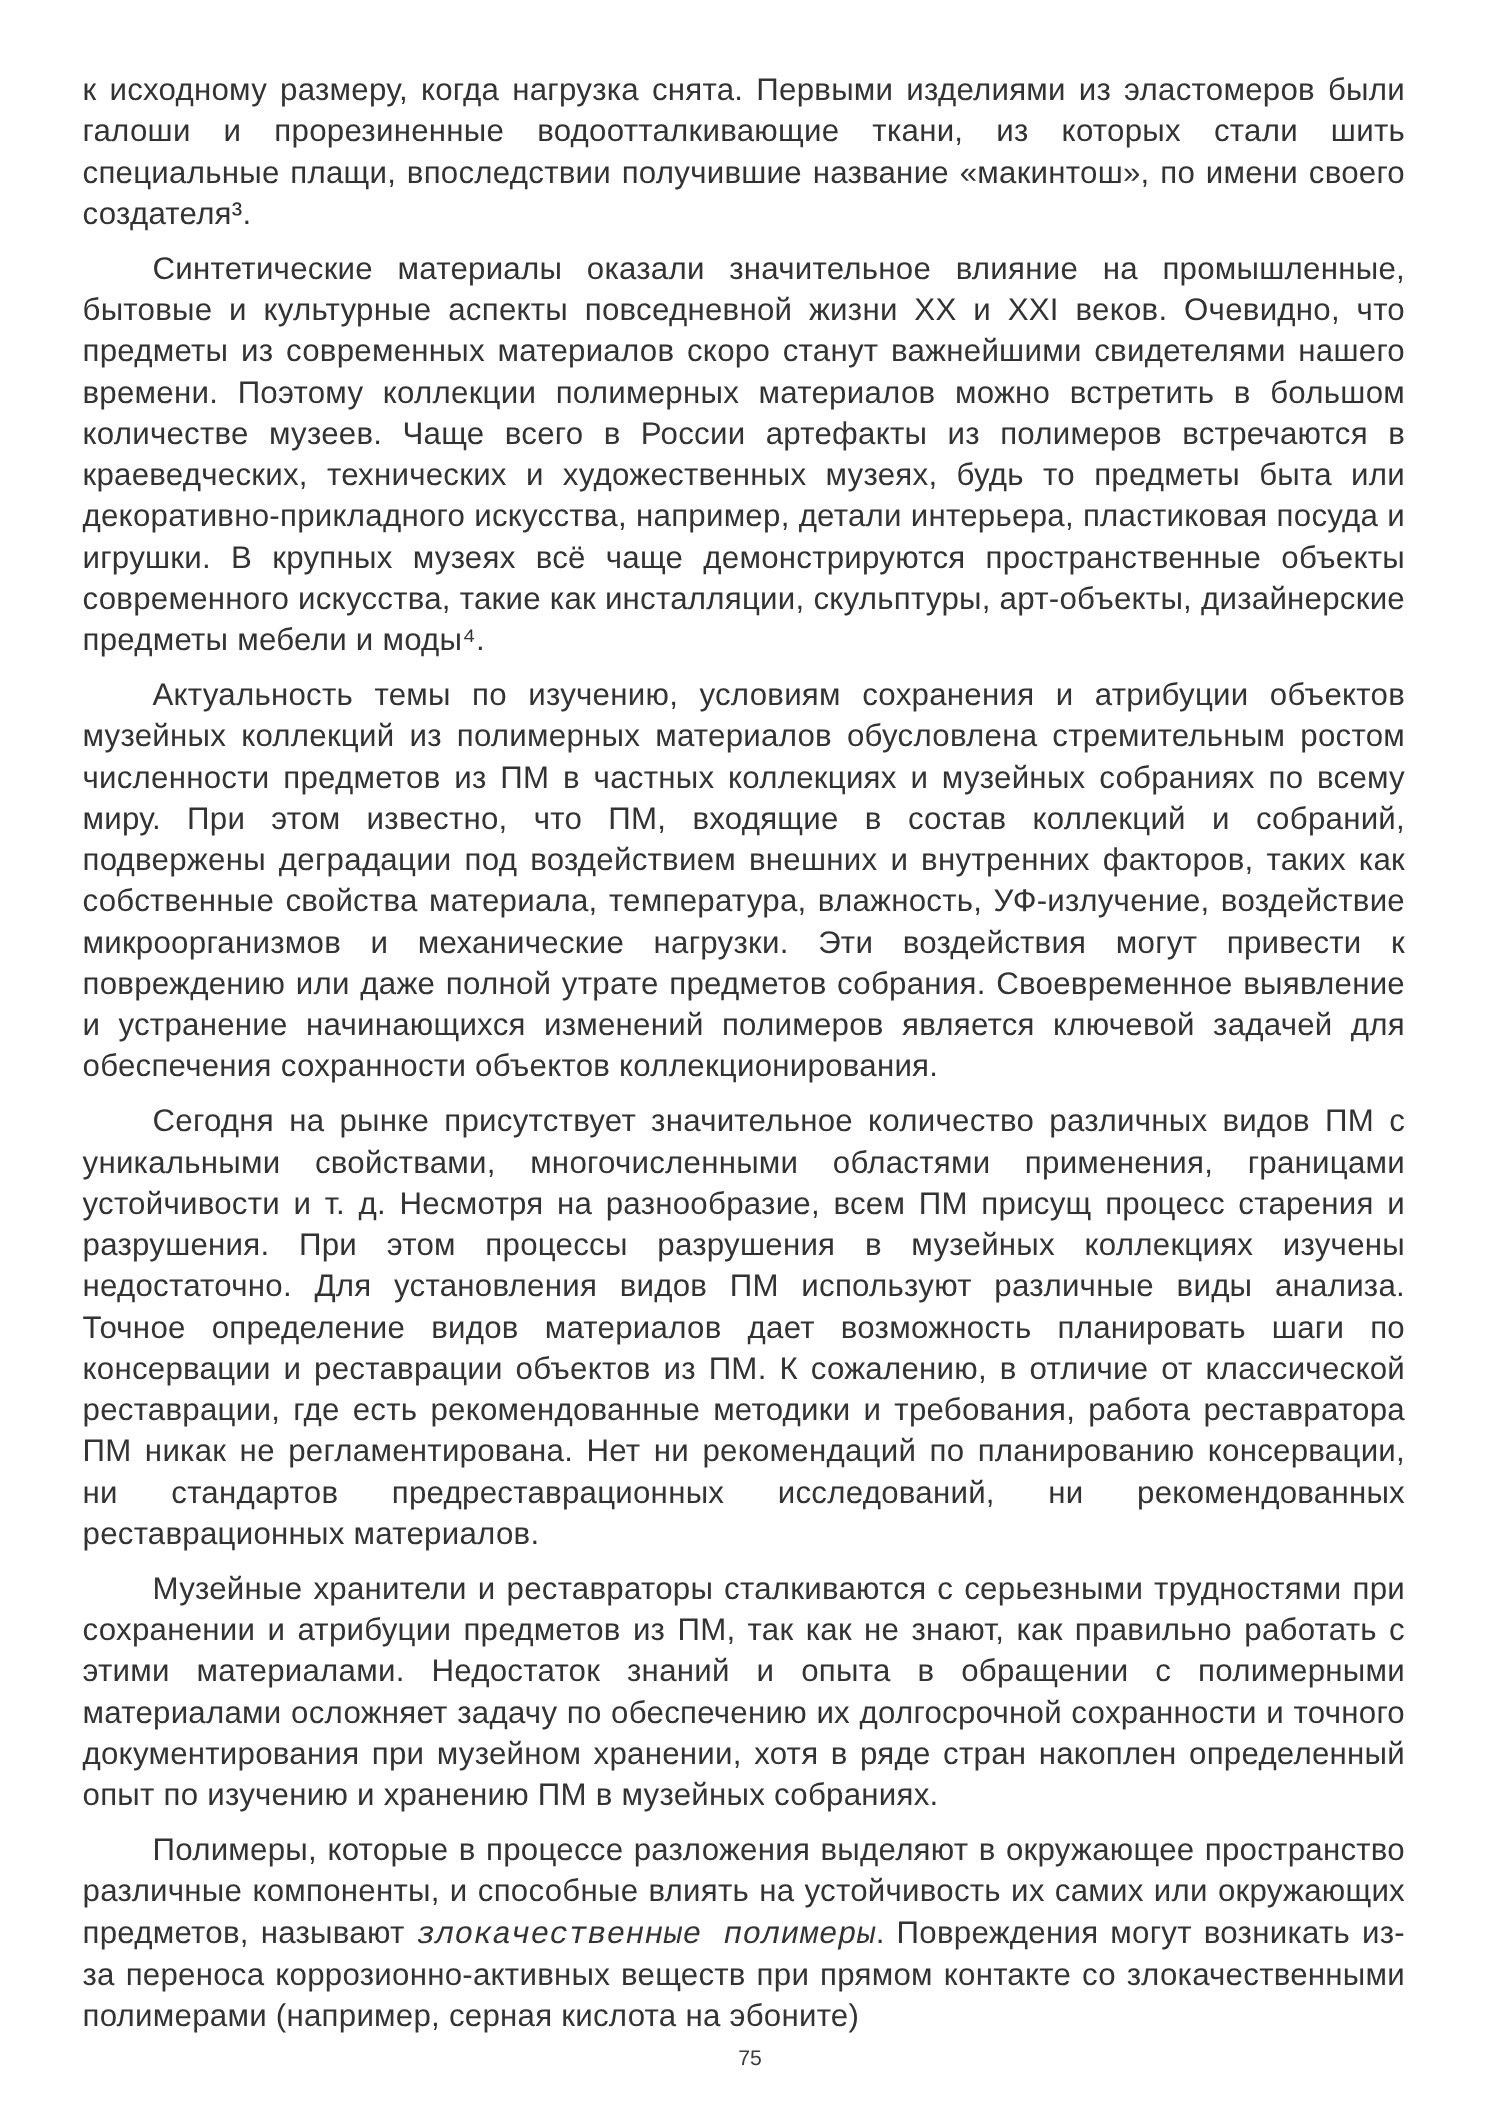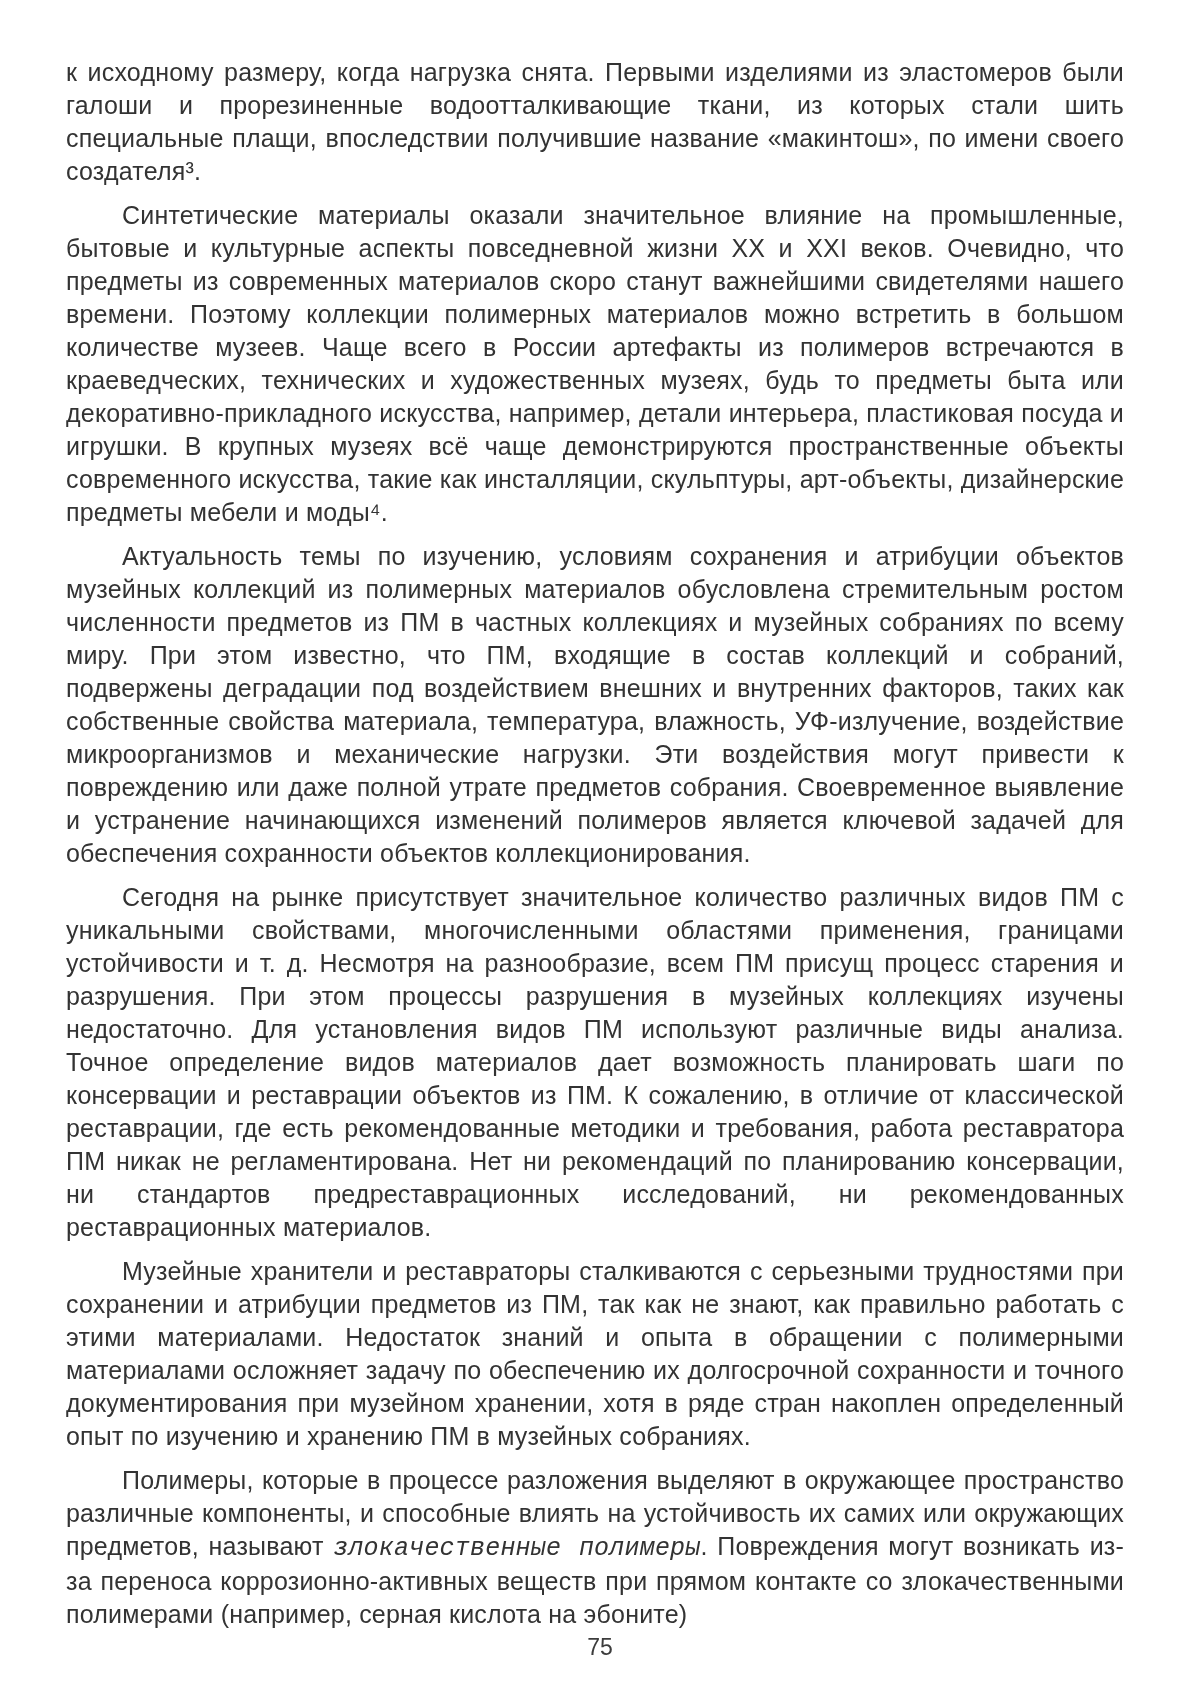--- a/index.html
+++ b/index.html
@@ -36,21 +36,21 @@
     font-style: italic;
     font-family: Liberation Mono, monospace;
   }
   .page-footer {
     position: absolute;
     bottom: 36px;
     left: 0;
     width: 100%;
     text-align: center;
     color: #3c3c3c;
-    font-size: 23px;
+    font-size: 17px;
     line-height: 28px;
   }
 </style>
 </head>
 <body>
 
 <div class="text-block">
 
   <p class="para">к исходному размеру, когда нагрузка снята. Первыми изделиями из эластомеров были галоши и прорезиненные водоотталкивающие ткани, из которых стали шить специальные плащи, впоследствии получившие название «макинтош», по имени своего создателя³.</p>
 

